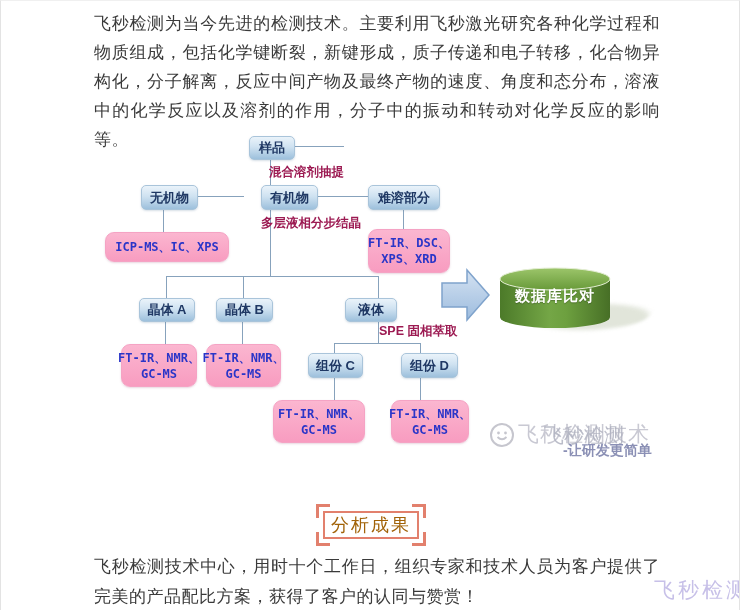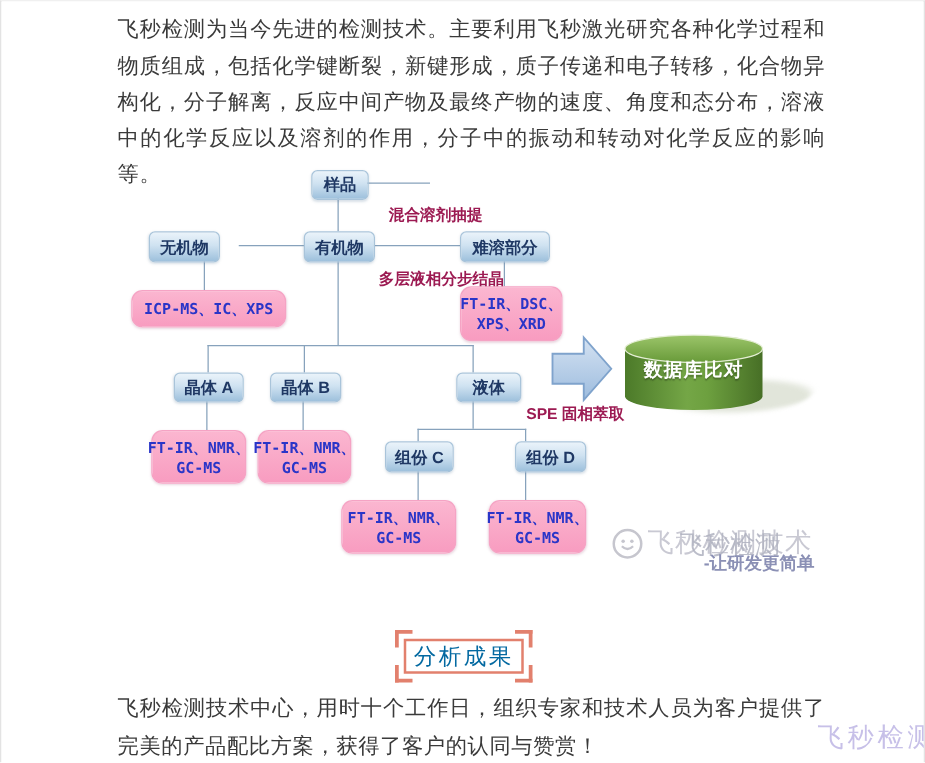--- a/index.html
+++ b/index.html
@@ -25,21 +25,21 @@
   }
   .pn{ 
     position:absolute;display:flex;flex-direction:column;align-items:center;justify-content:center;
     background:linear-gradient(180deg,#fbb6d0 0%,#f89cc0 100%);
     border-radius:9px;border:1px solid #f5a3c4;
     color:#2a35c8;font-weight:bold;font-size:12px;line-height:16px;white-space:nowrap;
     font-family:"DejaVu Sans Mono",monospace;
     box-shadow:0 1px 2px rgba(180,120,150,.3);
   }
   .el{ 
-    position:absolute;color:#9c1a52;font-weight:bold;font-size:12.5px;white-space:nowrap;margin-left:42px;
+    position:absolute;color:#9c1a52;font-weight:bold;font-size:12.5px;white-space:nowrap;
   }
   .lh{position:absolute;height:1px;background:#87a2bc;}
   .lv{position:absolute;width:1px;background:#87a2bc;}
   .db-label{
     position:absolute;left:494px;top:286px;width:120px;text-align:center;
     color:#fff;font-weight:bold;font-size:15px;letter-spacing:1px;
     font-family:"Liberation Serif",serif;text-shadow:0 1px 1px rgba(0,0,0,.25);
   }
   .db-shadow{
     position:absolute;left:535px;top:303px;width:112px;height:26px;
@@ -50,21 +50,21 @@
   .wm3{position:absolute;left:562px;top:441px;font-size:14px;font-weight:bold;color:#8b90b5;white-space:nowrap;}
   .corner-wm{
     position:absolute;left:653px;top:575px;font-size:21px;letter-spacing:3px;
     color:#c7c0e8;font-family:"Liberation Serif",serif;white-space:nowrap;
   }
   
   .section-box{position:absolute;left:315px;top:503px;width:110px;height:42px;}
   .section-box .inner{
     position:absolute;left:7px;top:7px;right:7px;bottom:7px;
     border:2px solid #e2806d;display:flex;align-items:center;justify-content:center;
-    color:#0369a1;font-size:18px;letter-spacing:2px;
+    color:#a16207;font-size:18px;letter-spacing:2px;
   }
   .cr{position:absolute;width:11px;height:11px;}
   .cr-tl{left:0;top:0;border-left:3px solid #e2806d;border-top:3px solid #e2806d;}
   .cr-tr{right:0;top:0;border-right:3px solid #e2806d;border-top:3px solid #e2806d;}
   .cr-bl{left:0;bottom:0;border-left:3px solid #e2806d;border-bottom:3px solid #e2806d;}
   .cr-br{right:0;bottom:0;border-right:3px solid #e2806d;border-bottom:3px solid #e2806d;}
   svg{position:absolute;overflow:visible;}
 </style>
 </head>
 <body>
@@ -89,28 +89,28 @@
     <i class="lv" style="left:164px;top:319px;height:24px"></i>
     <i class="lv" style="left:241px;top:319px;height:24px"></i>
     <i class="lv" style="left:377px;top:319px;height:23px"></i>
     <i class="lh" style="left:333px;top:342px;width:87px"></i>
     <i class="lv" style="left:333px;top:342px;height:10px"></i>
     <i class="lv" style="left:419px;top:342px;height:10px"></i>
     <i class="lv" style="left:333px;top:375px;height:24px"></i>
     <i class="lv" style="left:419px;top:375px;height:24px"></i>
 
     <div class="bn" style="left:248px;top:135px;width:44px;height:22px">样品</div>
-    <div class="bn" style="left:118px;top:184px;width:55px;height:23px">无机物</div>
-    <div class="bn" style="left:242px;top:184px;width:55px;height:23px">有机物</div>
+    <div class="bn" style="left:140px;top:184px;width:55px;height:23px">无机物</div>
+    <div class="bn" style="left:260px;top:184px;width:55px;height:23px">有机物</div>
     <div class="bn" style="left:367px;top:184px;width:70px;height:23px">难溶部分</div>
     <div class="bn" style="left:138px;top:297px;width:54px;height:22px">晶体 A</div>
     <div class="bn" style="left:215px;top:297px;width:55px;height:22px">晶体 B</div>
-    <div class="bn" style="left:364px;top:297px;width:50px;height:22px">液体</div>
+    <div class="bn" style="left:344px;top:297px;width:50px;height:22px">液体</div>
     <div class="bn" style="left:307px;top:352px;width:53px;height:23px">组份 C</div>
-    <div class="bn" style="left:411px;top:352px;width:55px;height:23px">组份 D</div>
+    <div class="bn" style="left:400px;top:352px;width:55px;height:23px">组份 D</div>
 
     <div class="pn" style="left:367px;top:228px;width:80px;height:42px">
       <span>FT-IR、DSC、</span>
       <span>XPS、XRD</span>
     </div>
     <div class="pn" style="left:104px;top:231px;width:122px;height:28px">
       <span>ICP-MS、IC、XPS</span>
     </div>
     <div class="pn" style="left:120px;top:343px;width:74px;height:41px">
       <span>FT-IR、NMR、</span>

